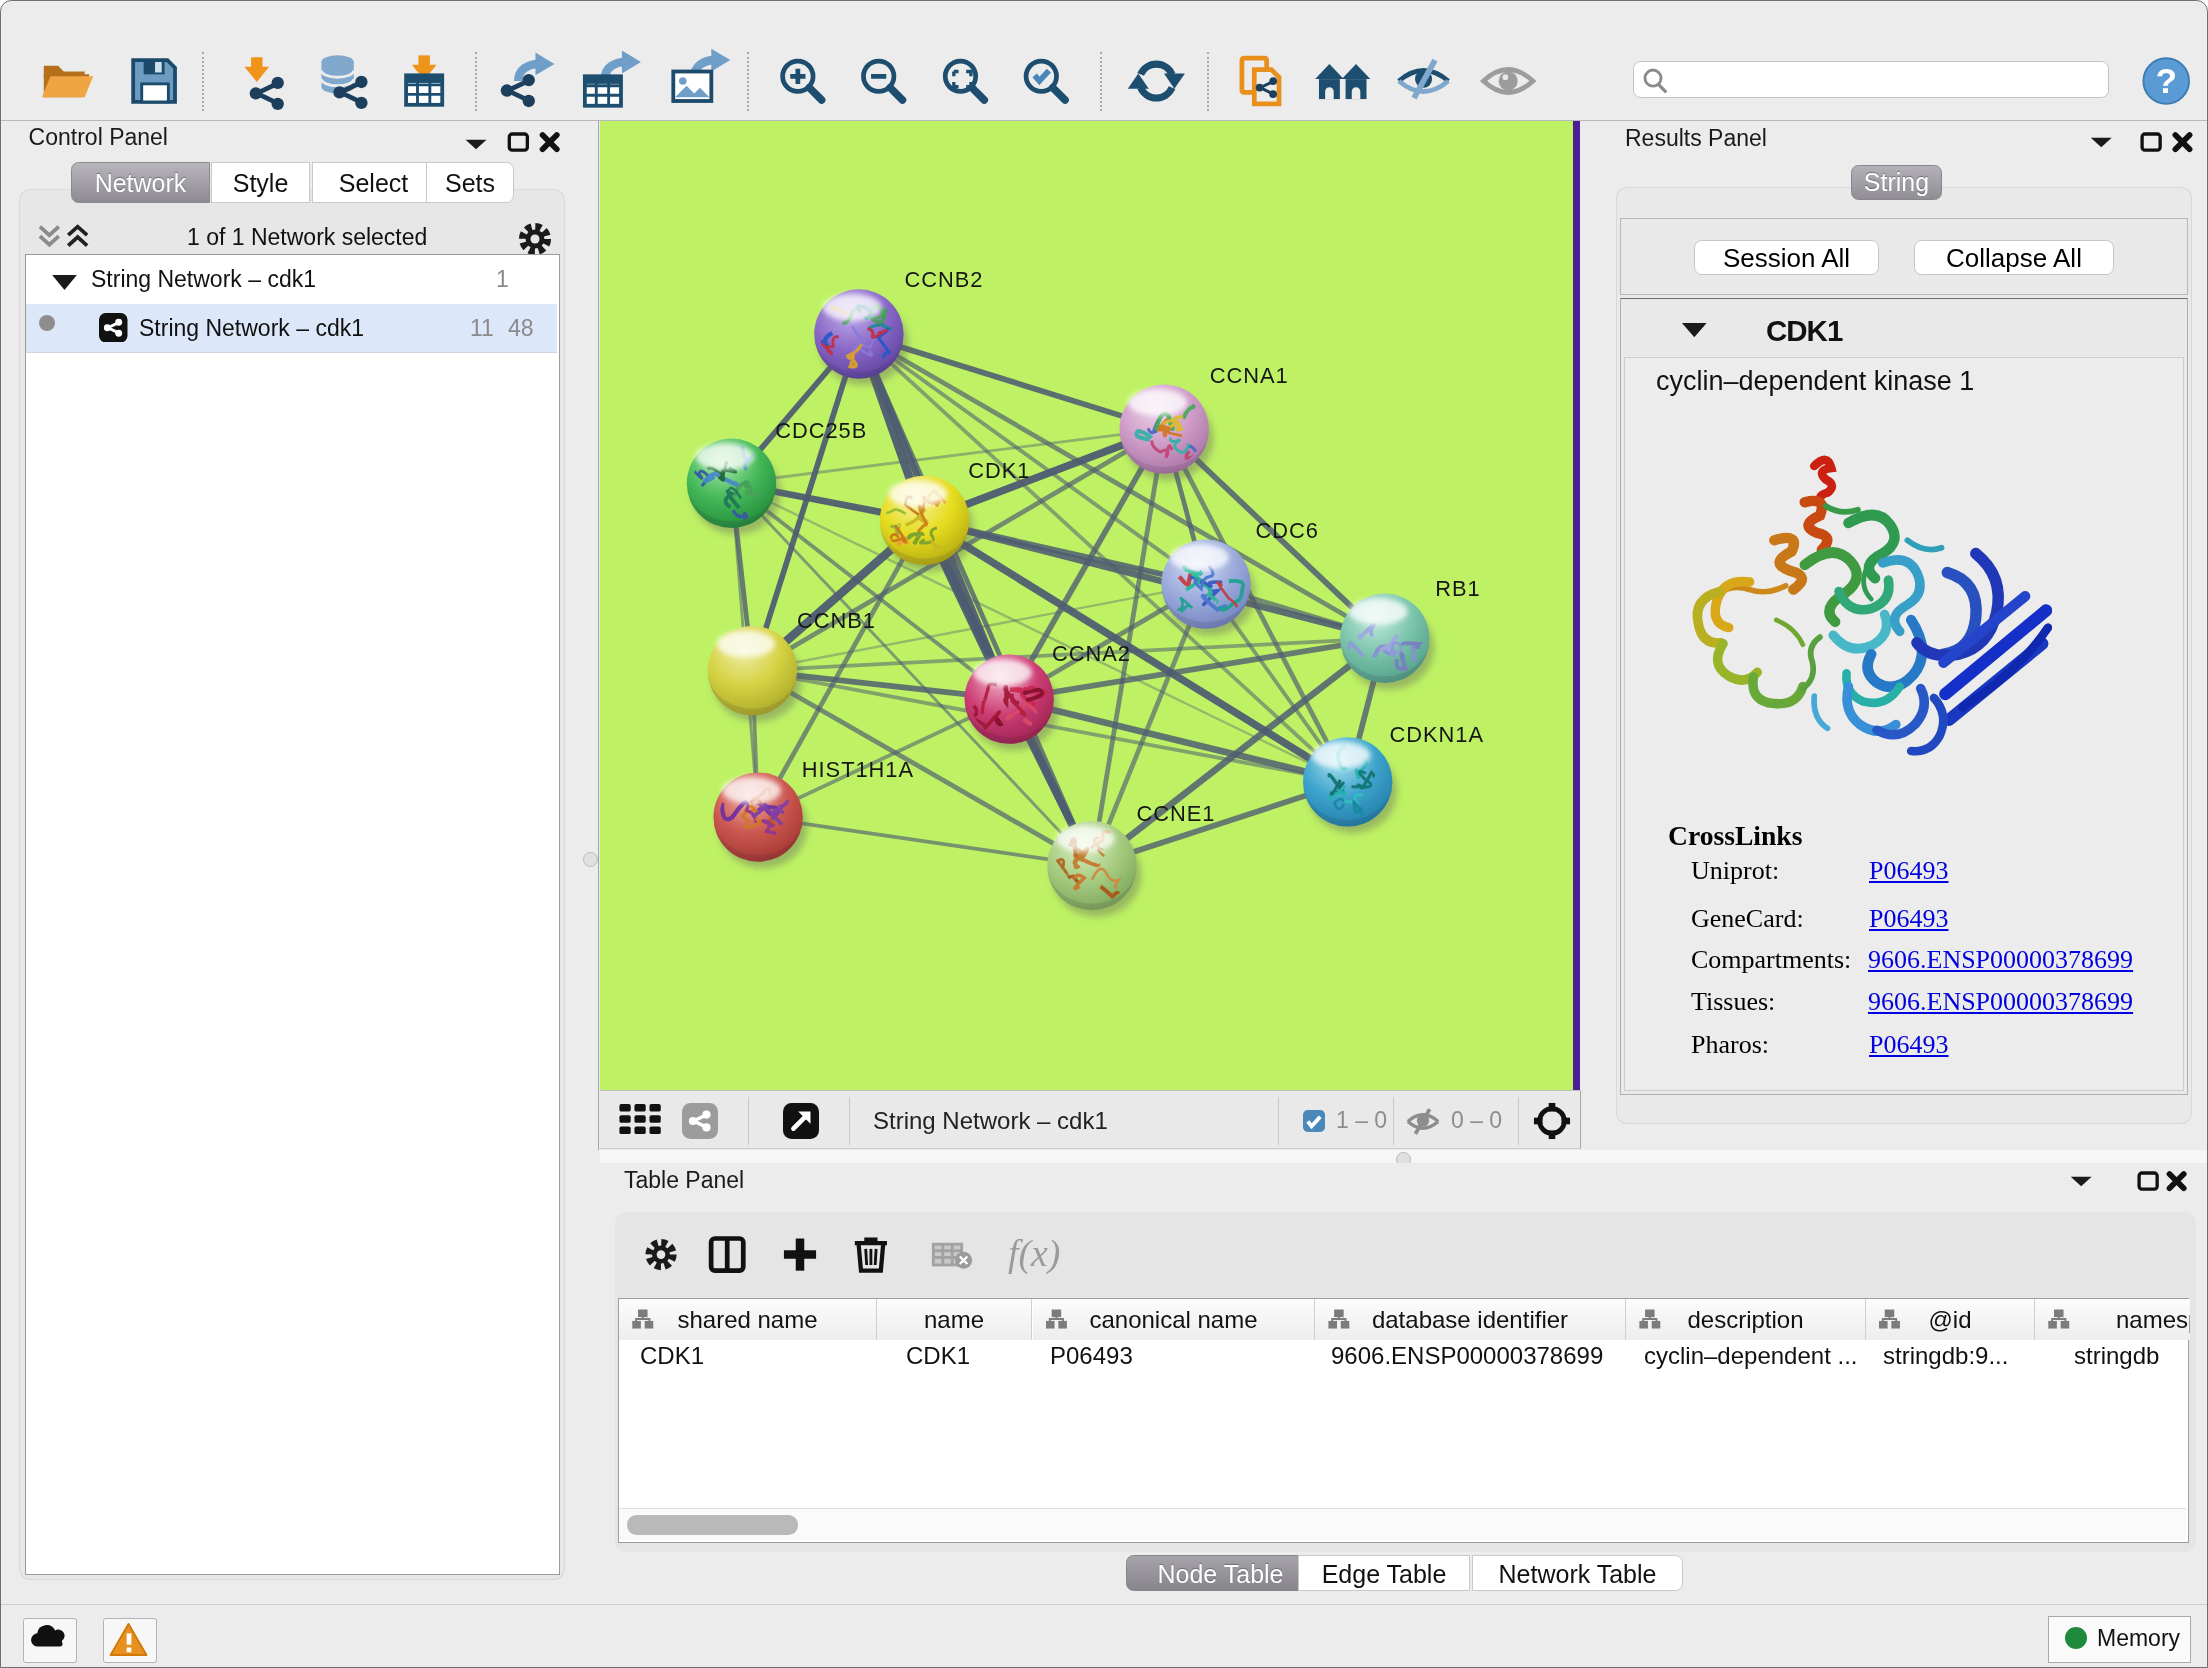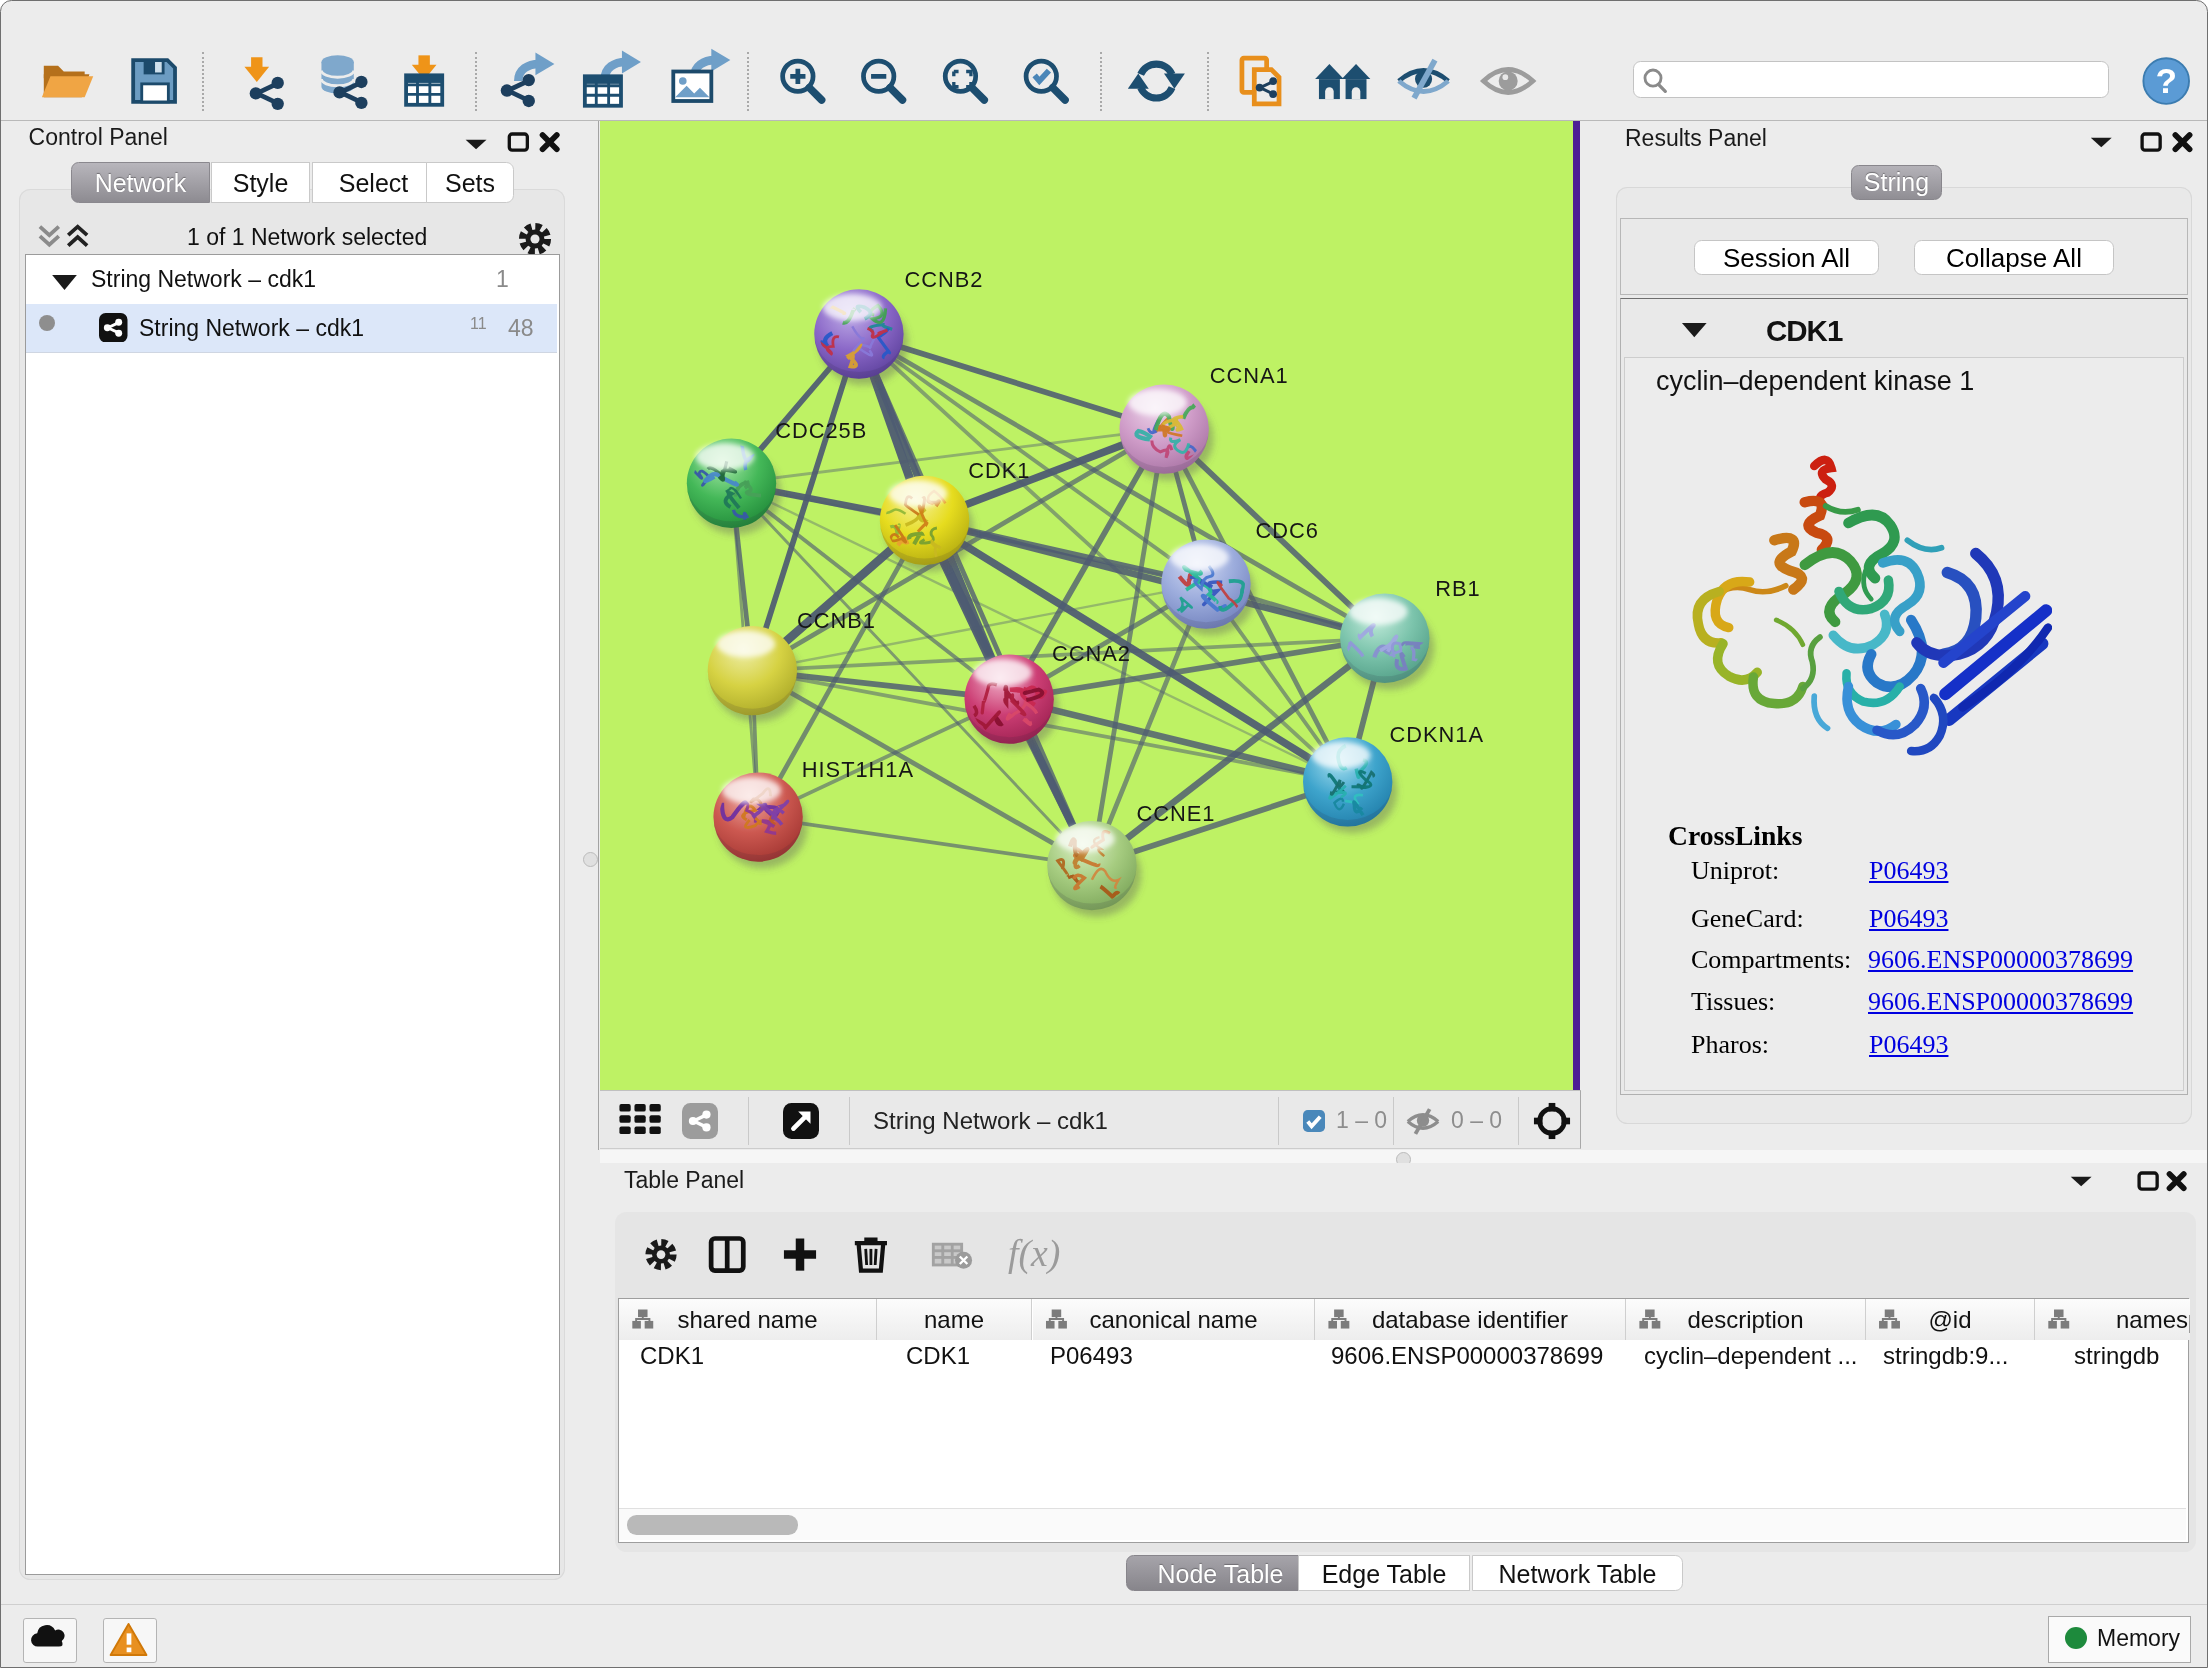--- a/index.html
+++ b/index.html
@@ -252,21 +252,21 @@
           <rect x="0" y="0" width="30" height="31" rx="7" fill="#111"></rect>
           <g transform="translate(15,15.5) scale(0.52)">
               <line x1="-11" y1="0" x2="10" y2="-10" stroke="#fff" stroke-width="6"></line>
               <line x1="-11" y1="0" x2="10" y2="10" stroke="#fff" stroke-width="6"></line>
               <circle cx="-12" cy="0" r="7" fill="#fff"></circle>
               <circle cx="11" cy="-11" r="7" fill="#fff"></circle>
               <circle cx="11" cy="11" r="7" fill="#fff"></circle>
             </g>
         </svg>
         <span class="abs" style="left:113px; top:10.5px; font-size:23px; color:#111;">String Network – cdk1</span>
-        <span class="abs" style="left:444px; top:10.5px; font-size:16px; color:#8a8a8a;">11</span>
+        <span class="abs" style="left:444px; top:10.5px; font-size:23px; color:#8a8a8a;">11</span>
         <span class="abs" style="left:482px; top:10.5px; font-size:23px; color:#8a8a8a;">48</span>
       </div>
     </div>
   </div>
 
   <div id="netview">
   <svg width="980" height="969" viewBox="0 0 1030 1019">
     <defs>
       <radialGradient id="gCCNB2" cx="40%" cy="26%" r="80%">
             <stop offset="0%" stop-color="#c0aee8"></stop>

